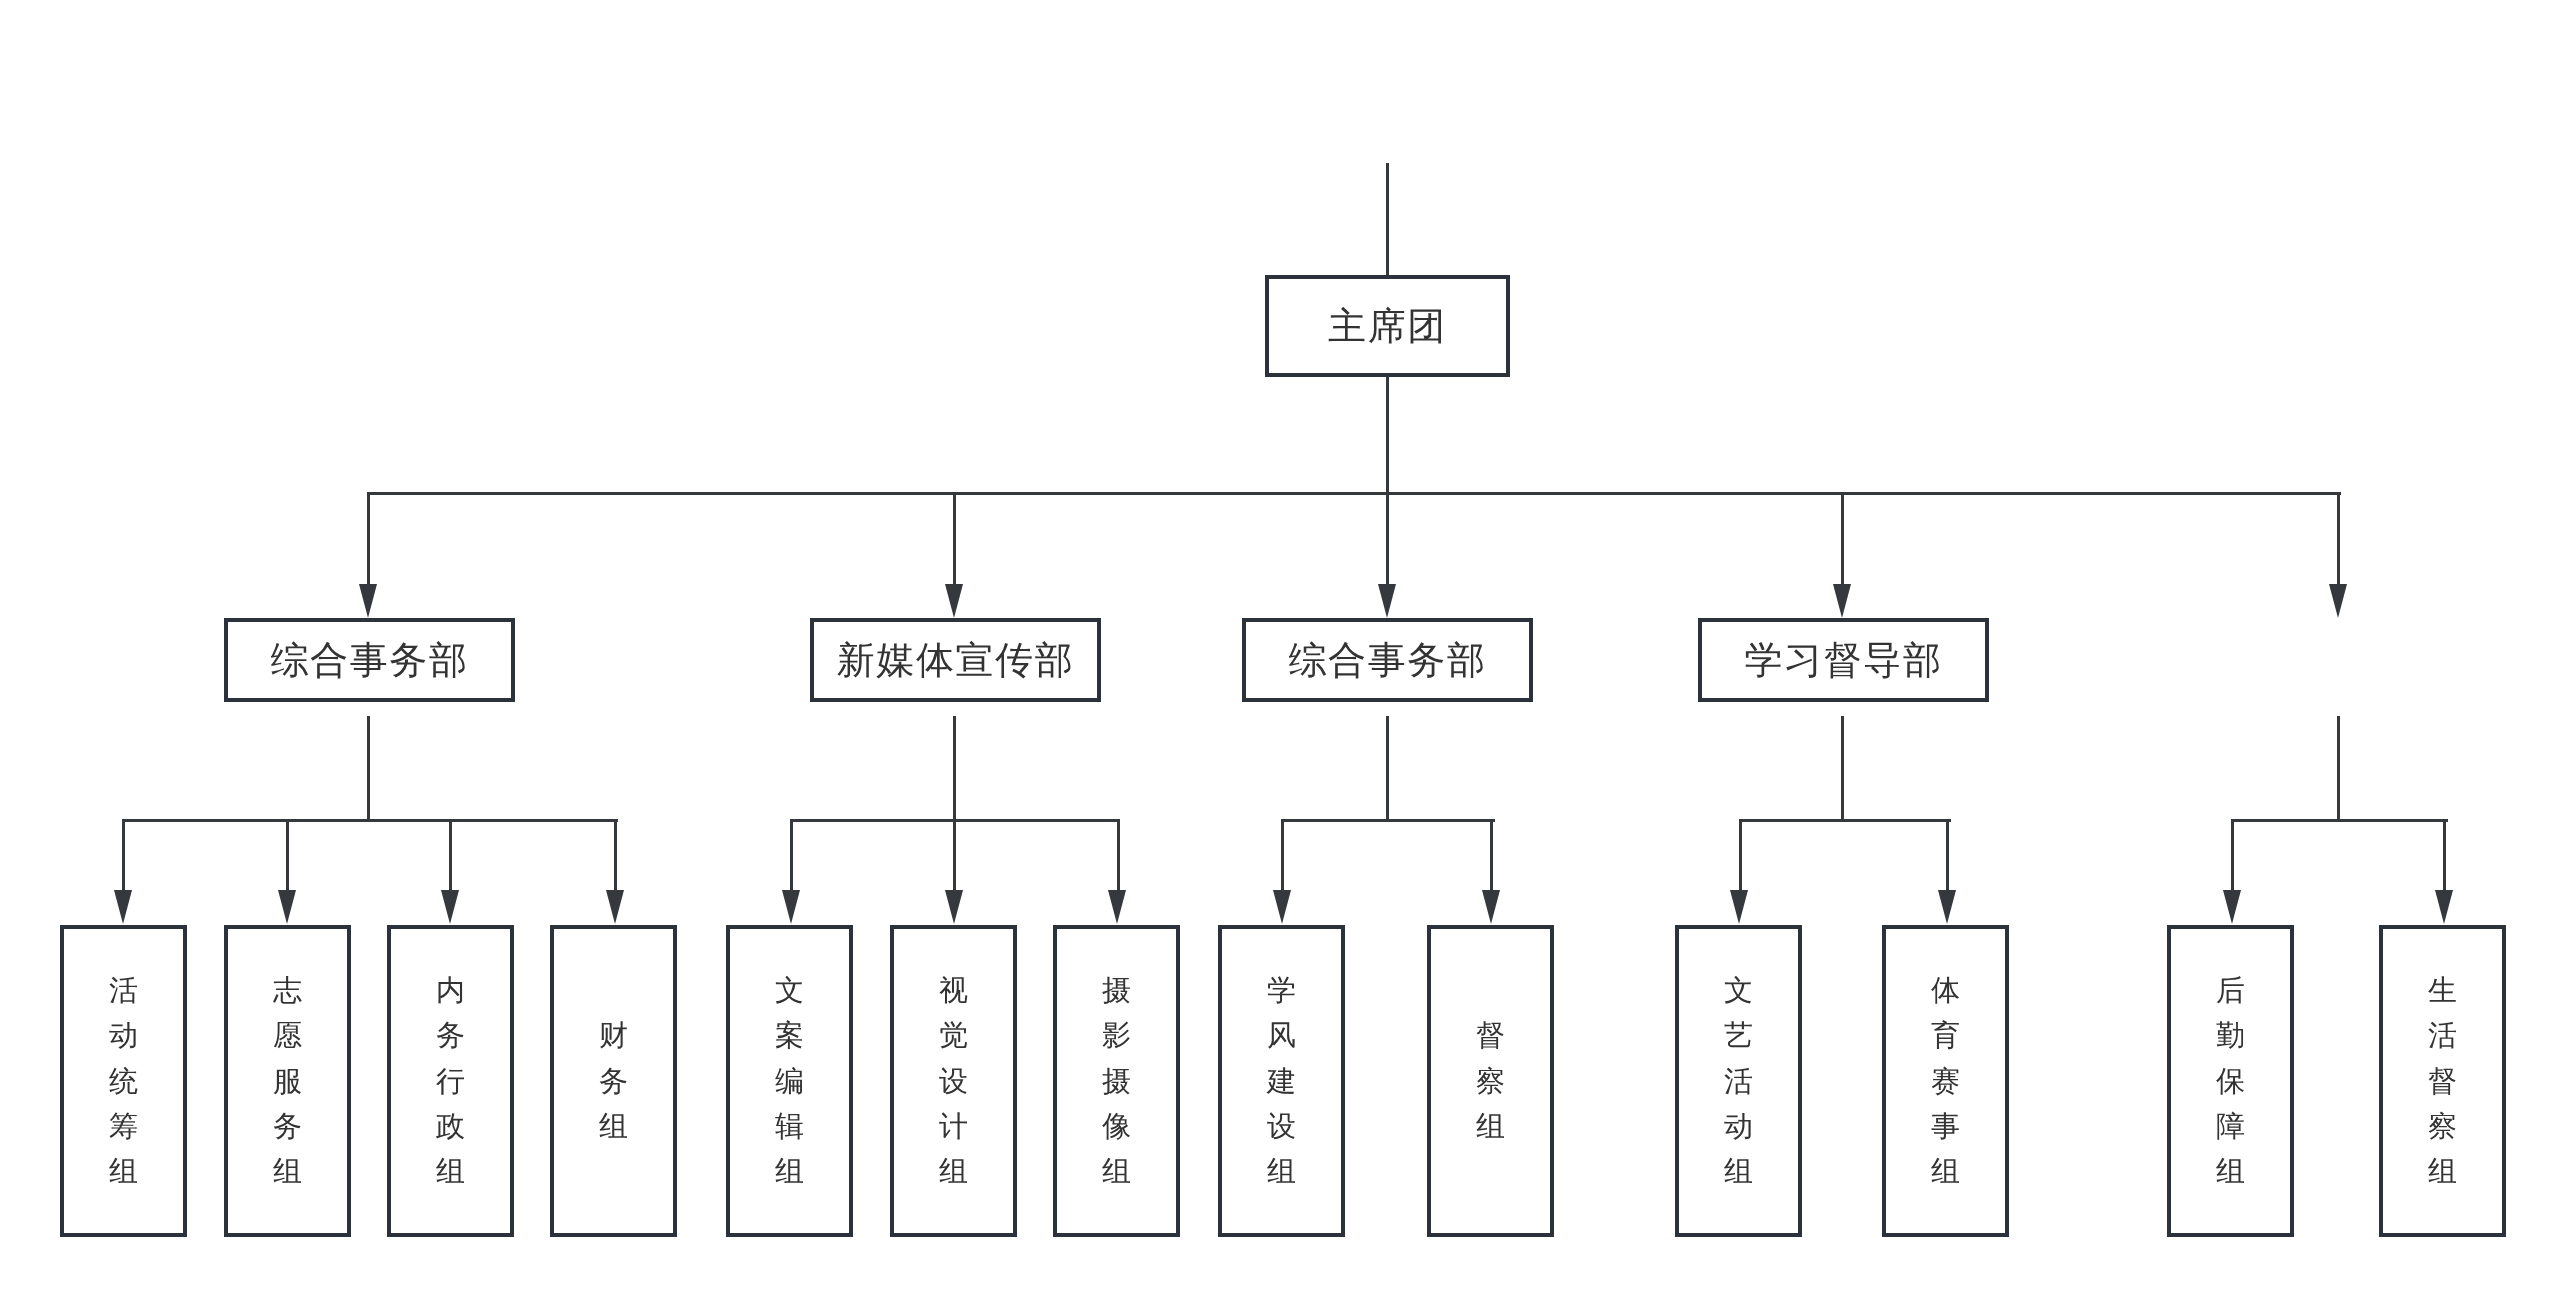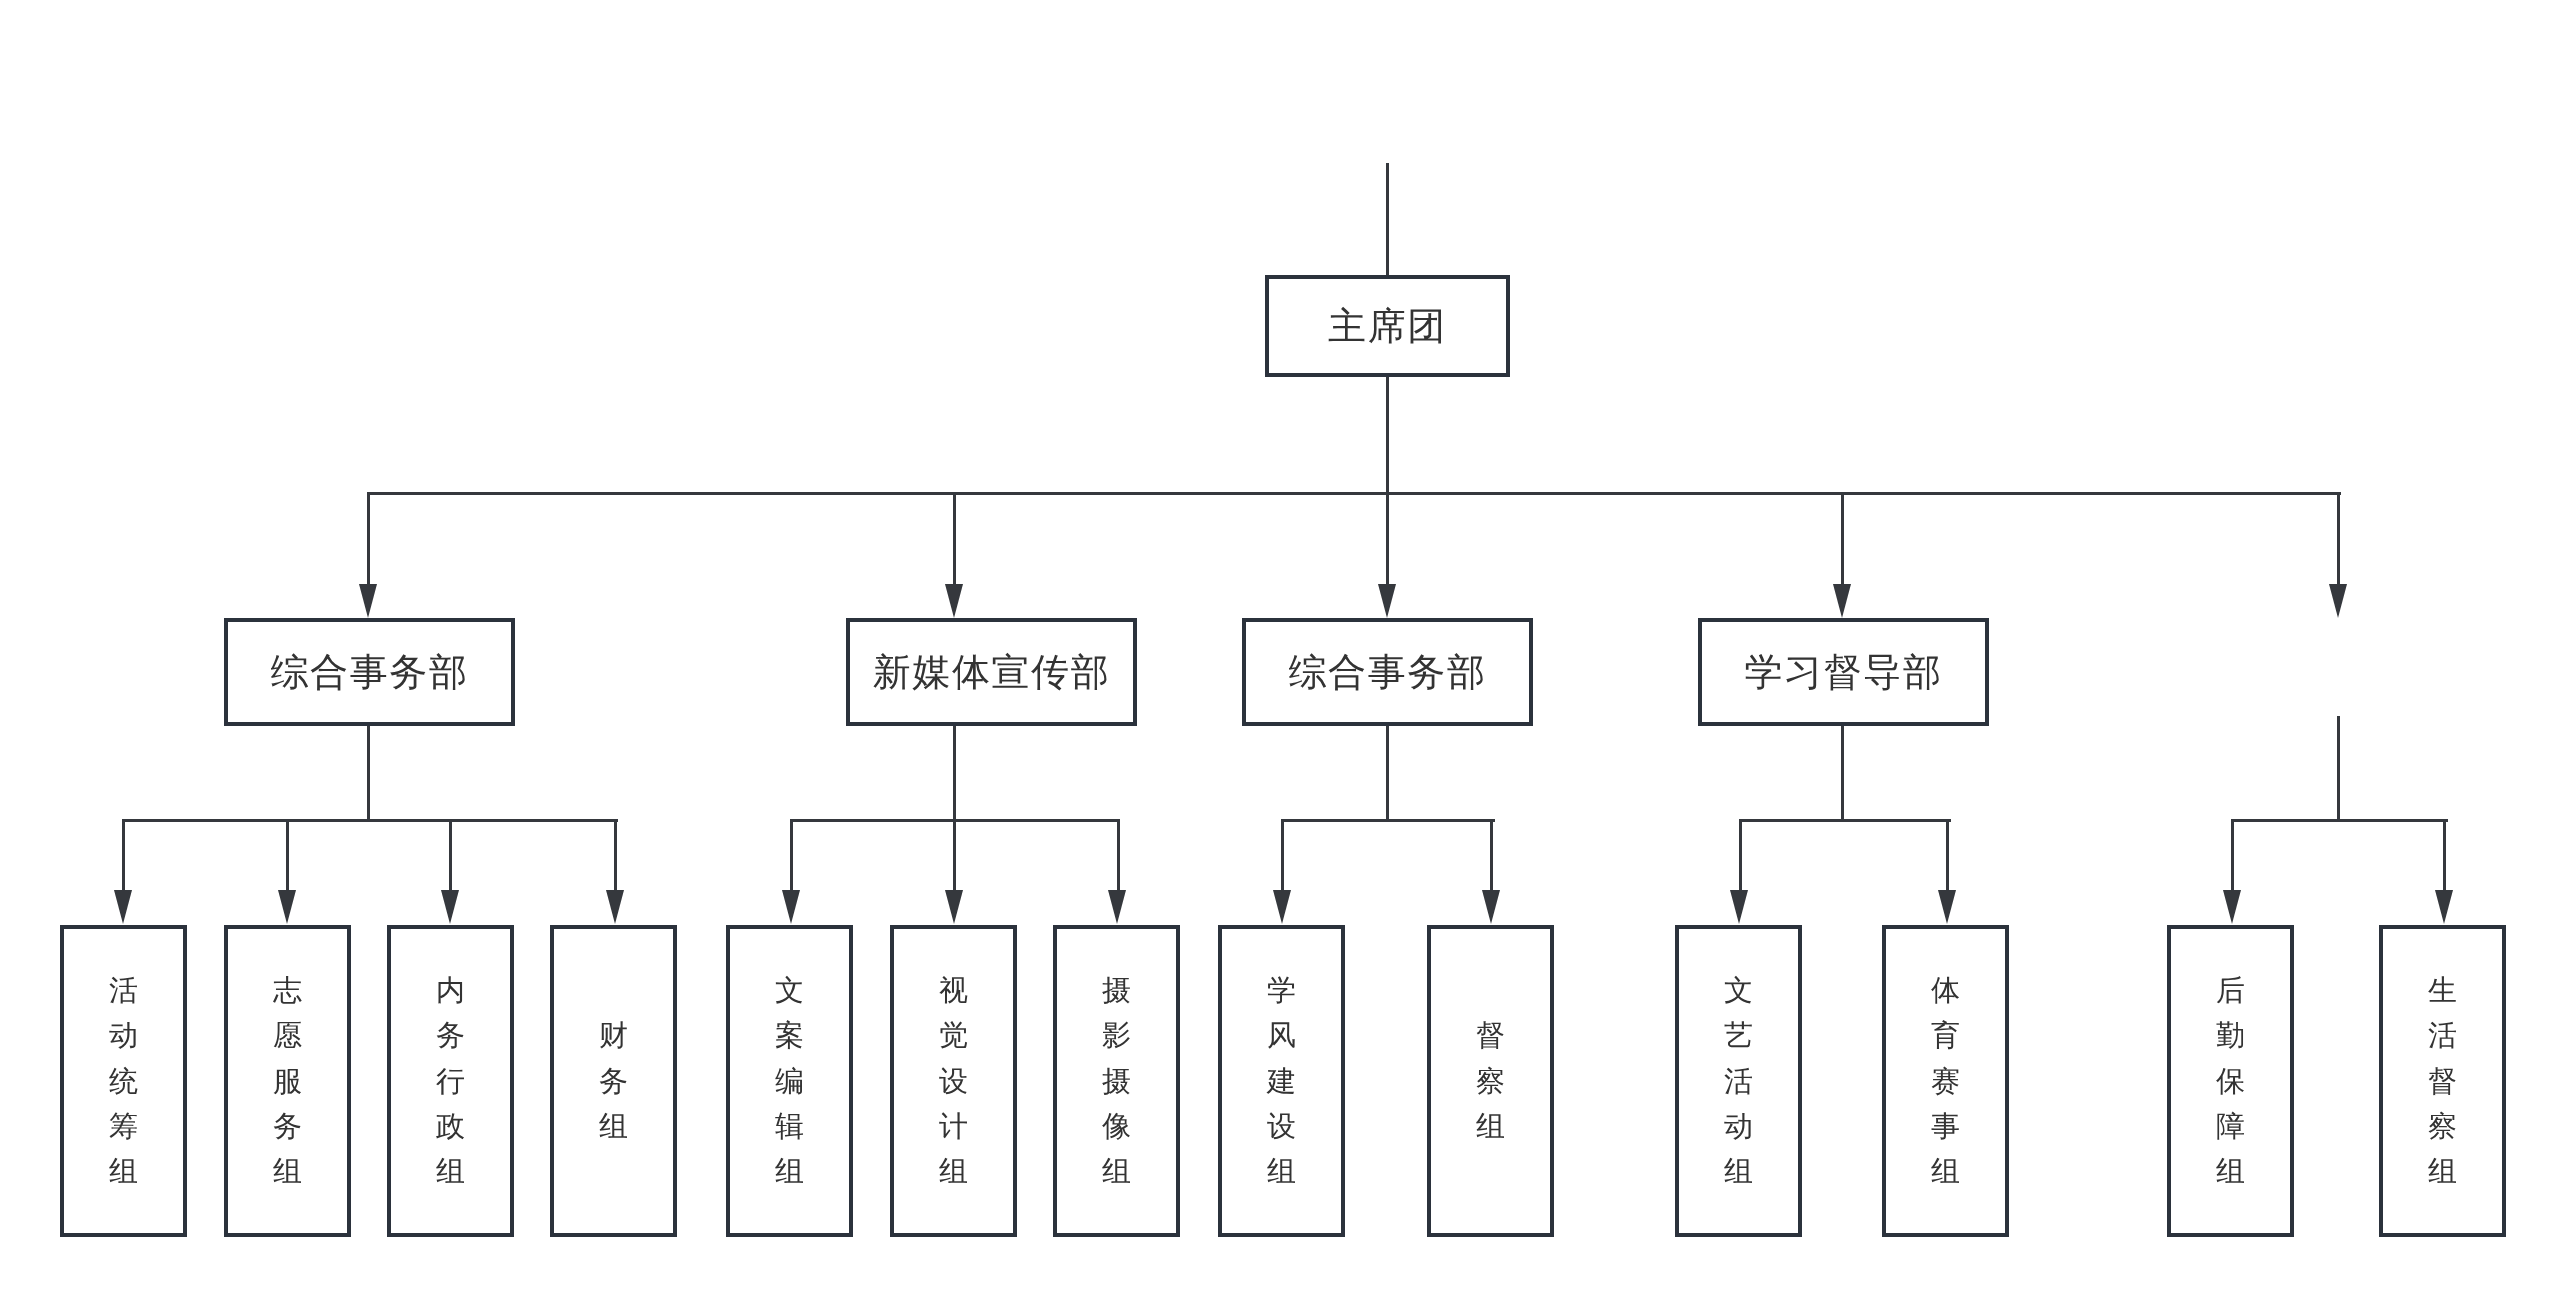--- a/index.html
+++ b/index.html
@@ -22,21 +22,21 @@
 
   
   .box{position:absolute;box-sizing:border-box;background:#fff;
        border:4.9px solid var(--border);
        display:flex;align-items:center;justify-content:center;
        font-weight:300;color:var(--text);}
   .title-box{left:1057px;top:57px;width:661px;height:106px;
              font-size:39px;letter-spacing:2.4px;}
   .root-box{left:1265px;top:275px;width:245px;height:102px;
             font-size:38px;letter-spacing:1.6px;}
-  .dept{top:618px;width:291px;height:108px;font-size:38px;letter-spacing:1.6px;}
+  .dept{top:618px;width:291px;height:84px;font-size:38px;letter-spacing:1.6px;}
   .group{top:925px;width:127px;height:312px;border-width:4.1px;}
 
   
   .vtext{display:flex;flex-direction:column;align-items:center;justify-content:center;
          gap:16.3px;font-size:29px;line-height:1;}
   .vchar{display:block;}
 </style>
 </head>
 <body>
 
@@ -101,21 +101,21 @@
   <div class="arrow" style="left:2435px;top:890px"></div>
 
 
   <div class="box root-box">
     <span>主席团</span>
   </div>
 
   <div class="box dept" style="left:224px">
     <span>综合事务部</span>
   </div>
-  <div class="box dept" style="left:846px">
+  <div class="box dept" style="left:810px">
     <span>新媒体宣传部</span>
   </div>
   <div class="box dept" style="left:1242px">
     <span>综合事务部</span>
   </div>
   <div class="box dept" style="left:1698px">
     <span>学习督导部</span>
   </div>
 
   <div class="box group" style="left:60px">

